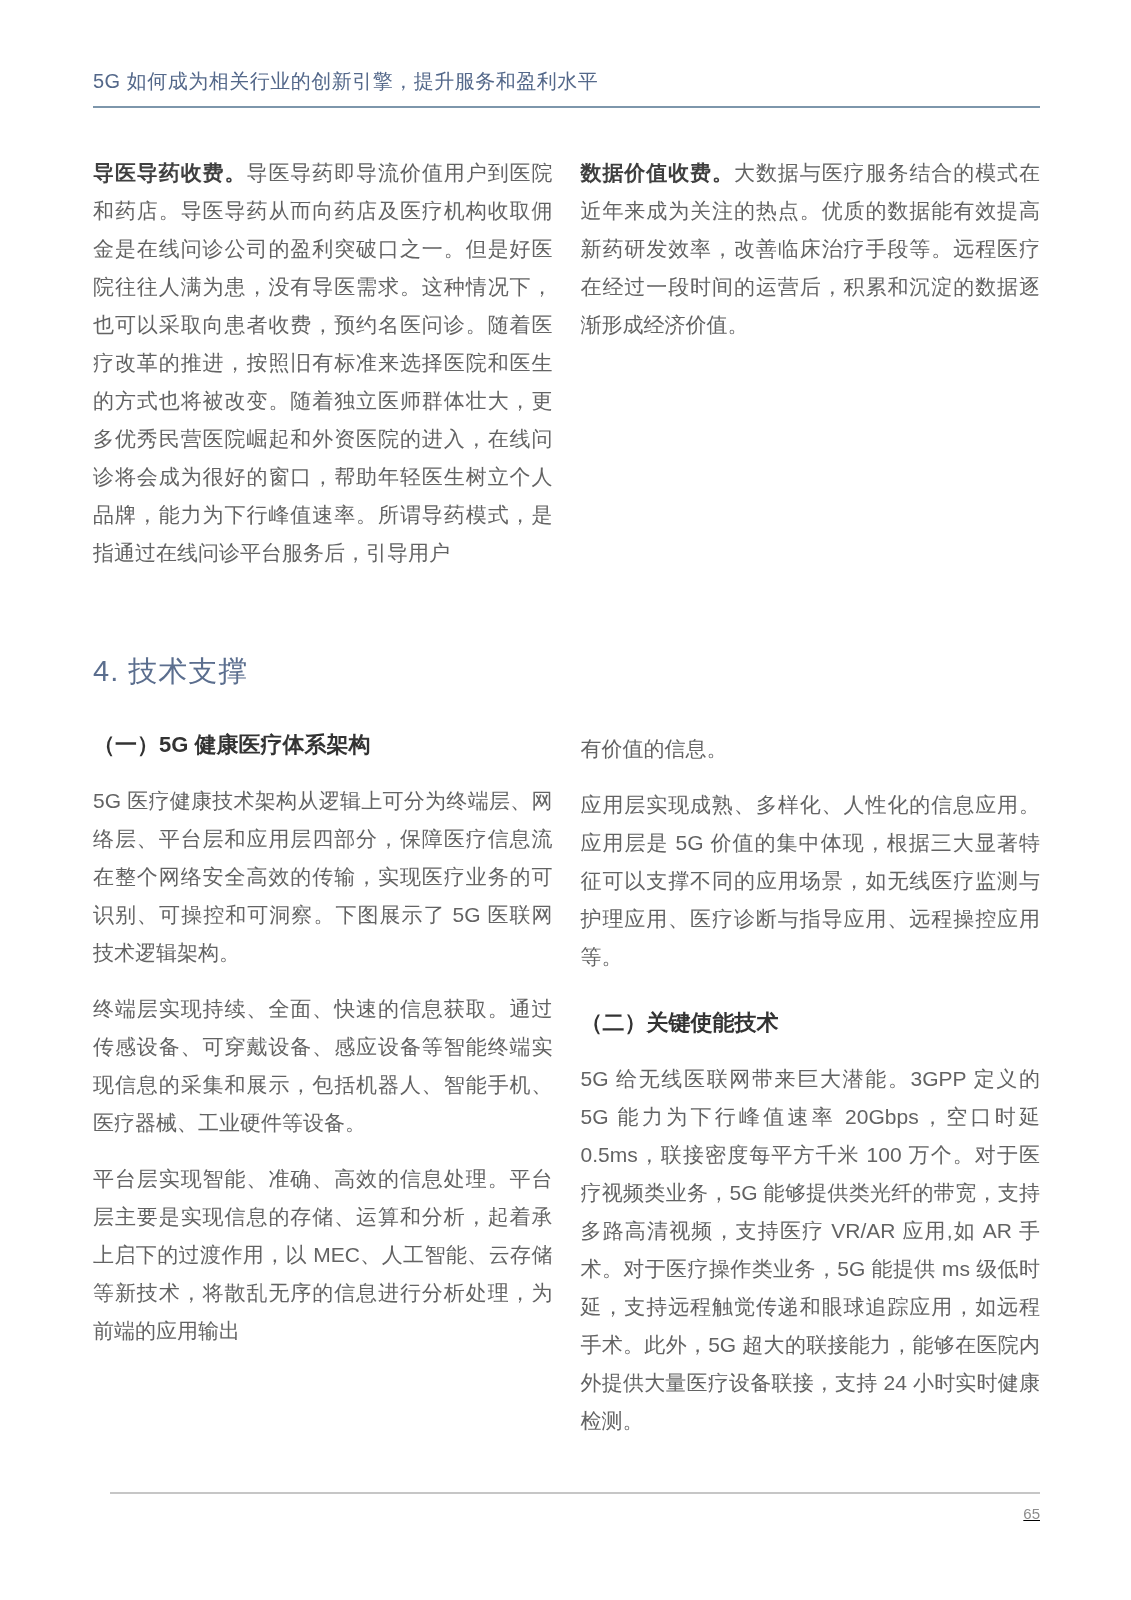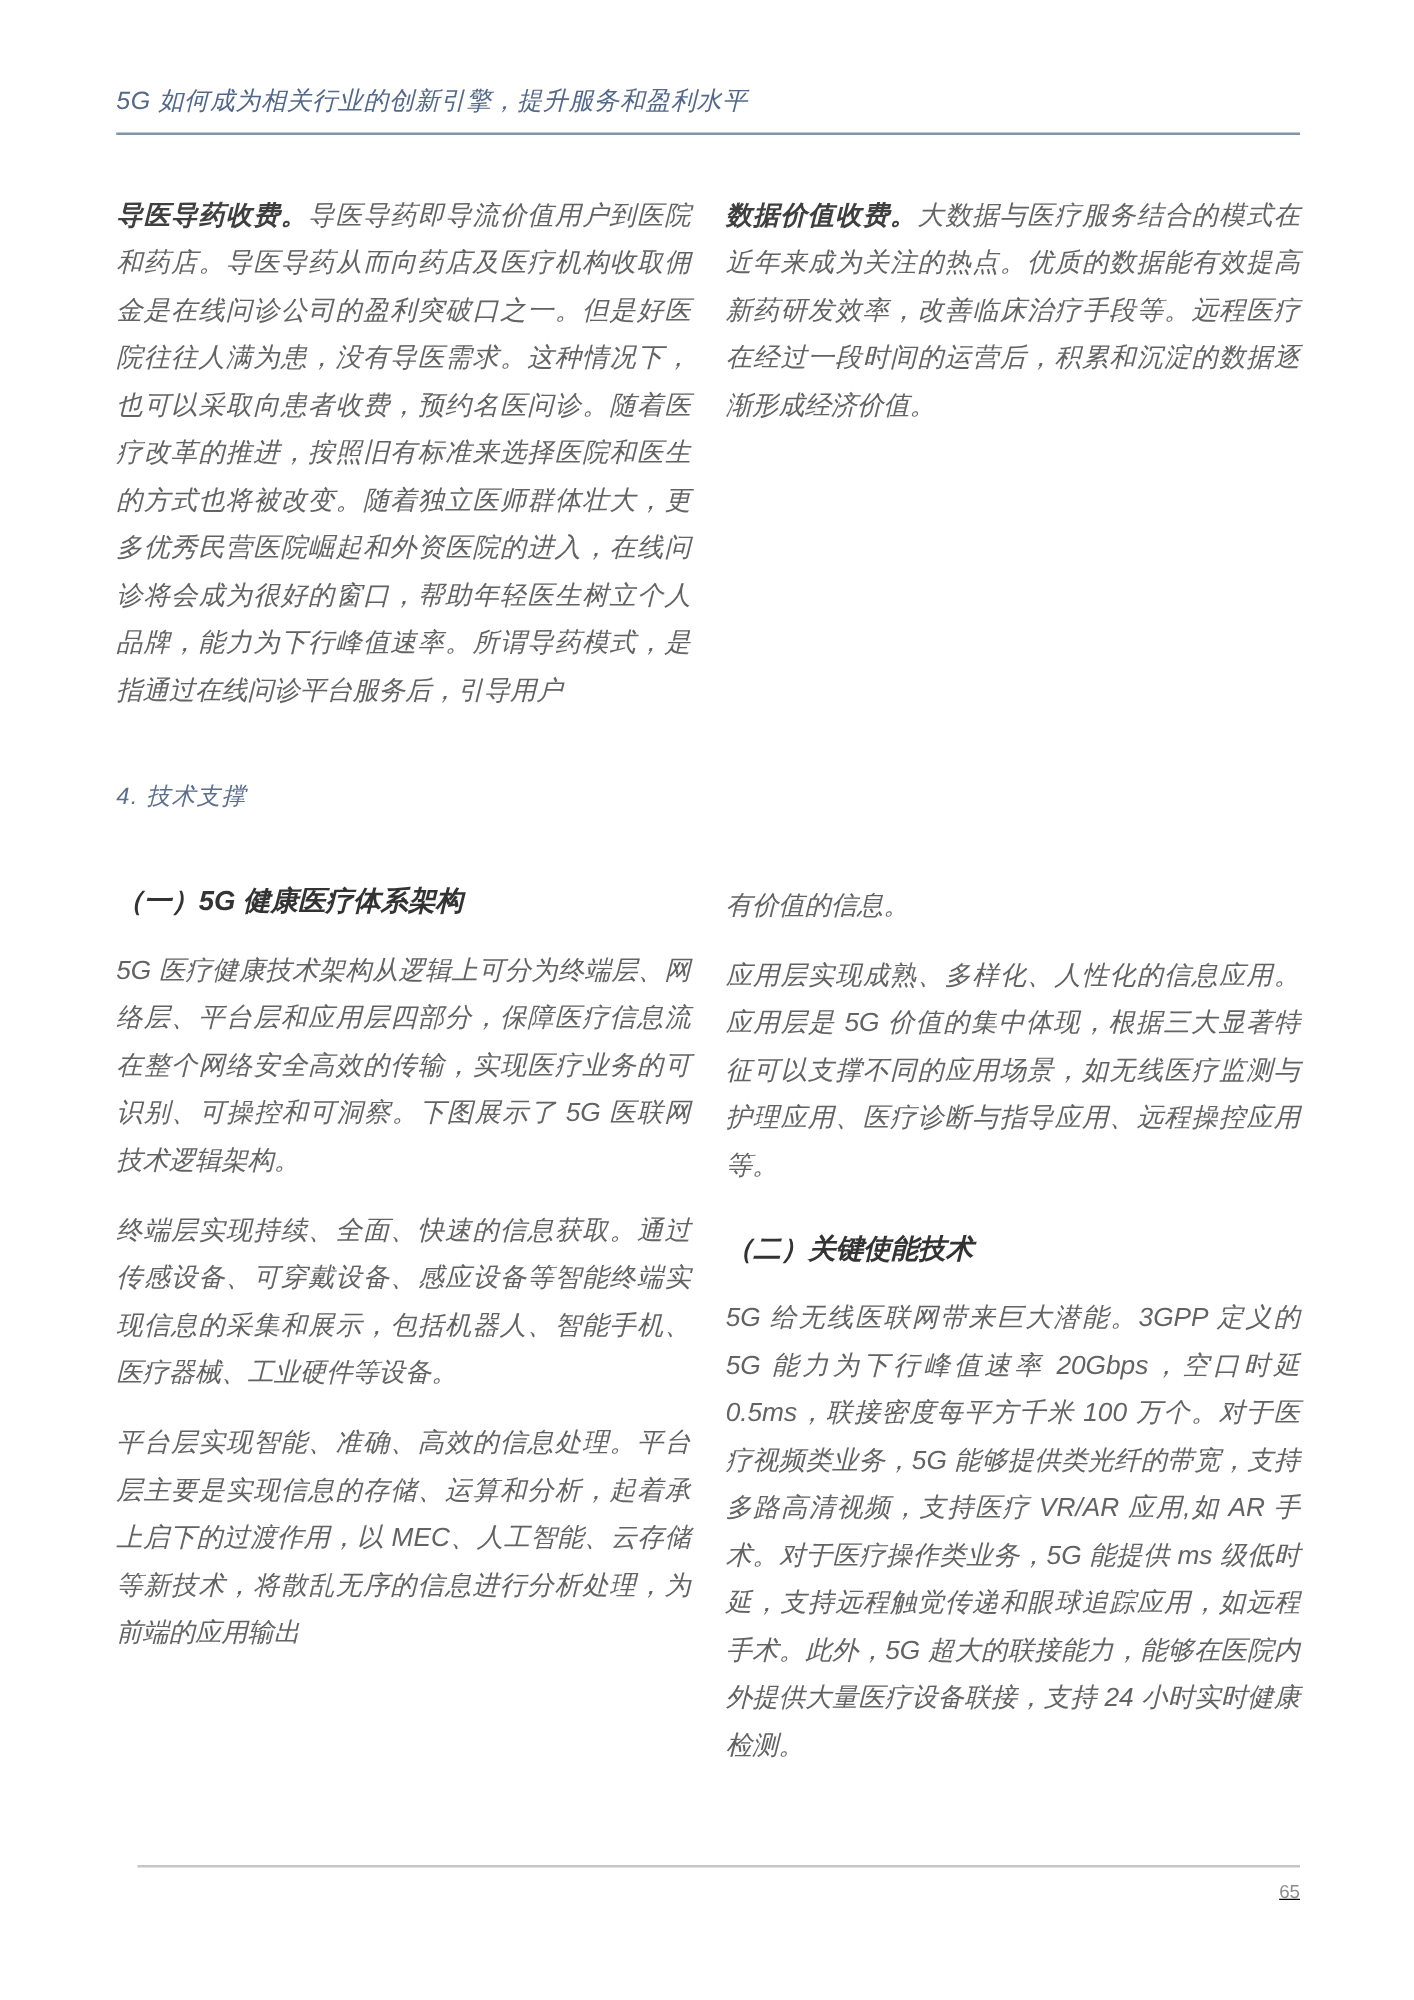--- a/index.html
+++ b/index.html
@@ -8,21 +8,20 @@
     position: relative;
     width: 1131px;
     height: 1600px;
     margin: 0 auto;
     background: #ffffff;
     font-family: "Liberation Sans", "DejaVu Sans", sans-serif;
     overflow: hidden;
   }
   .content {
     padding: 68px 91px 0 93px;
-    font-style: italic;
   }
   
   .doc-header .doc-header-title {
     font-size: 20px;
     color: #54688a;
     letter-spacing: 0.5px;
     line-height: 26px;
   }
   .doc-header .doc-header-rule {
     margin-top: 12px;
@@ -42,27 +41,27 @@
   }
   .col p { margin: 0; }
   .col p + p { margin-top: 18px; }
   .lead {
     font-weight: bold;
     color: #3f3f3f;
   }
   .intro-section { margin-top: 46px; }
   
   .section-title {
-    margin-top: 52px;
-    font-size: 19px;
+    margin-top: 80px;
+    font-size: 29px;
     font-weight: normal;
     color: #5b6e8e;
     letter-spacing: 1px;
   }
-  .section-cols { margin-top: 56px; }
+  .section-cols { margin-top: 38px; }
   .subheading {
     font-size: 22px;
     font-weight: bold;
     color: #333333;
     line-height: 30px;
     margin-bottom: 22px;
   }
   .subheading.mid {
     margin-top: 32px;
     margin-bottom: 22px;

